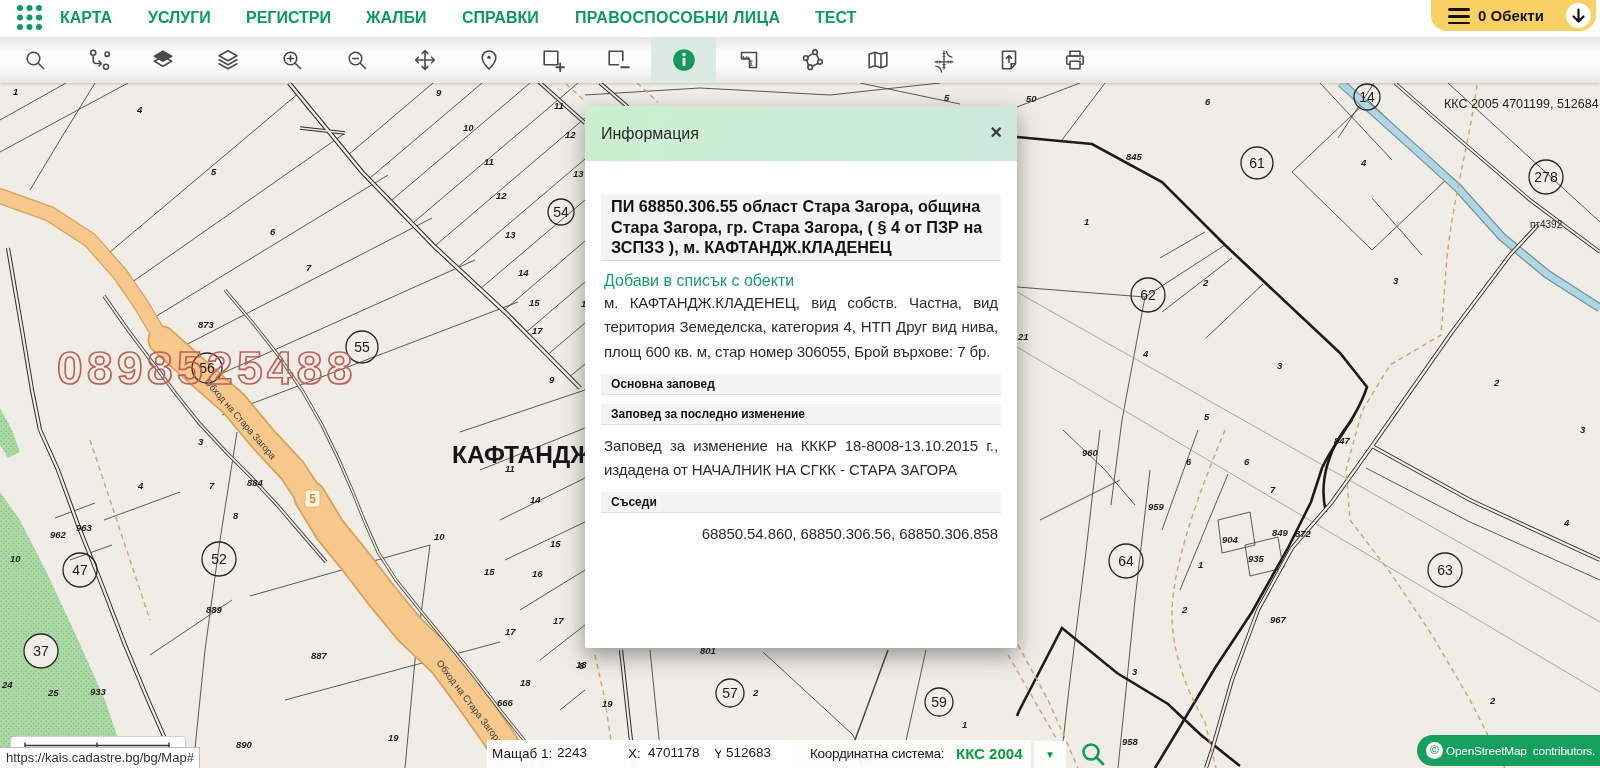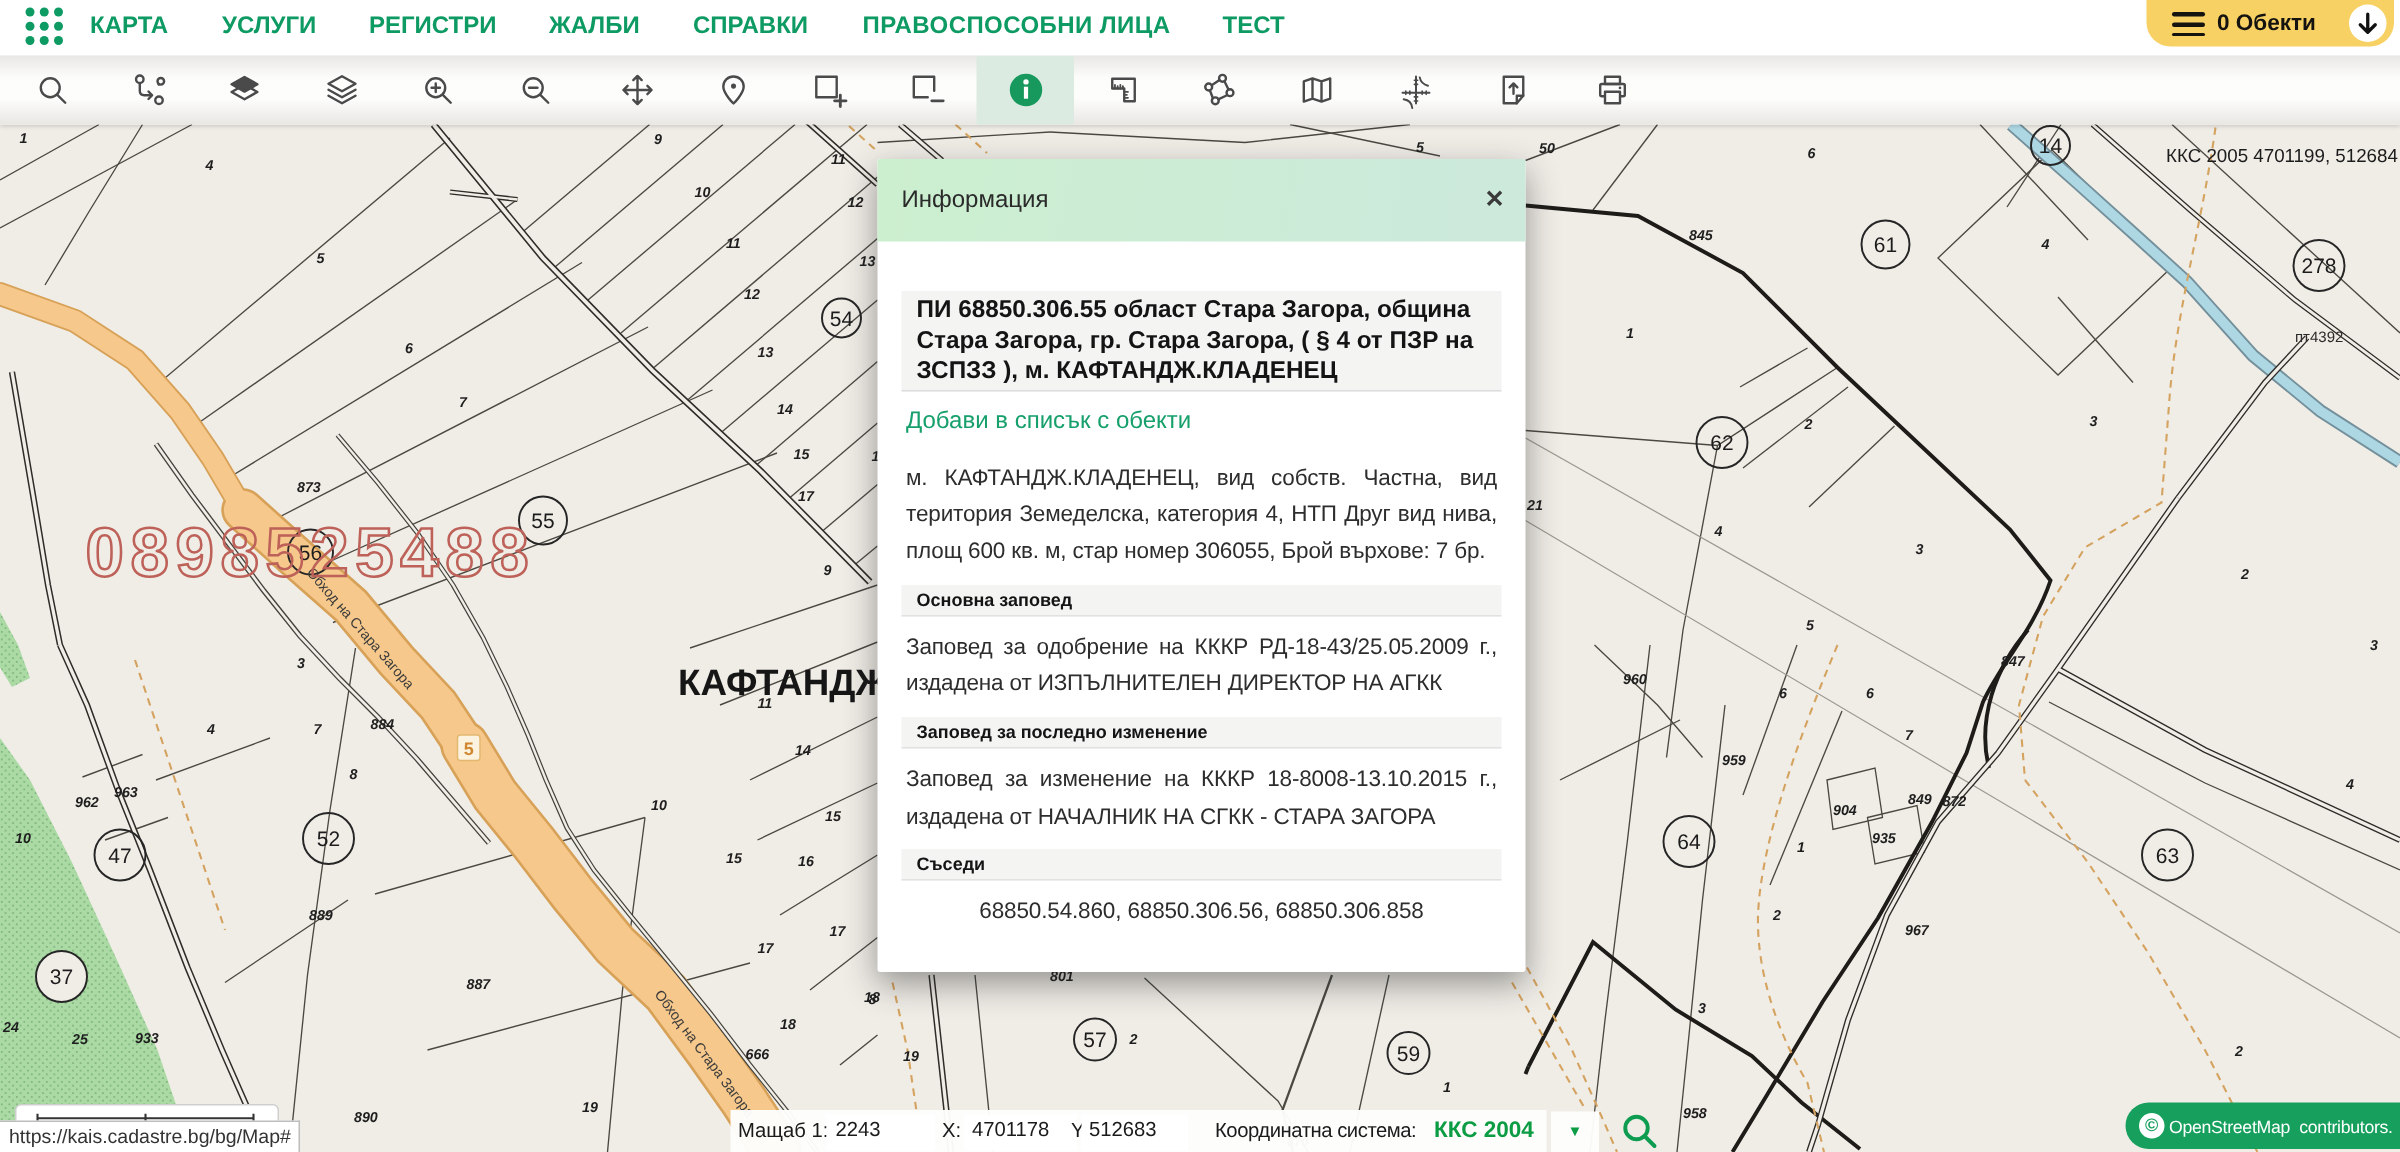--- a/index.html
+++ b/index.html
@@ -429,27 +429,26 @@
         </svg></div>
 </div>
 <div id="popup">
   <div id="phead">
         <span class="t">Информация</span>
         <span class="x">✕</span>
       </div>
   <div id="pbody">
     <div class="gbox">ПИ 68850.306.55 област Стара Загора, община Стара Загора, гр. Стара Загора, ( § 4 от ПЗР на ЗСПЗЗ ), м. КАФТАНДЖ.КЛАДЕНЕЦ</div>
     <div class="plink">Добави в списък с обекти</div>
-    <div class="ptxt" style="margin-top:17px">м. КАФТАНДЖ.КЛАДЕНЕЦ, вид собств. Частна, вид територия Земеделска, категория 4, НТП Друг вид нива, площ 600 кв. м, стар номер 306055, Брой върхове: 7 бр.</div>
+    <div class="ptxt" style="margin-top:1px">м. КАФТАНДЖ.КЛАДЕНЕЦ, вид собств. Частна, вид територия Земеделска, категория 4, НТП Друг вид нива, площ 600 кв. м, стар номер 306055, Брой върхове: 7 бр.</div>
     <div class="shead">Основна заповед</div>
-    <div class="ptxt">Заповед за одобрение на КККР РД-18-43/25.05.2009 г., издадена от ИЗПЪЛНИТЕЛЕН ДИРЕКТОР НА АГКК</div>
     <div class="shead">Заповед за последно изменение</div>
     <div class="ptxt">Заповед за изменение на КККР 18-8008-13.10.2015 г., издадена от НАЧАЛНИК НА СГКК - СТАРА ЗАГОРА</div>
     <div class="shead">Съседи</div>
-    <div class="ptxt" style="text-align:center">68850.54.860, 68850.306.56, 68850.306.858</div>
+    <div class="ptxt" style="text-align:right">68850.54.860, 68850.306.56, 68850.306.858</div>
   </div>
 </div>
 <div id="bbar">
   <span style="left:5px">Мащаб 1:</span>
   <span class="inp" style="left:64px;width:66px;padding-left:6px">2243</span>
   <span style="left:141px">X:</span>
   <span class="inp" style="left:156px;width:70px;padding-left:5px">4701178</span>
   <span style="left:227px">Y:</span>
   <span class="inp" style="left:234px;width:66px;padding-left:5px">512683</span>
   <span style="left:323px;letter-spacing:-0.3px">Координатна система:</span>

